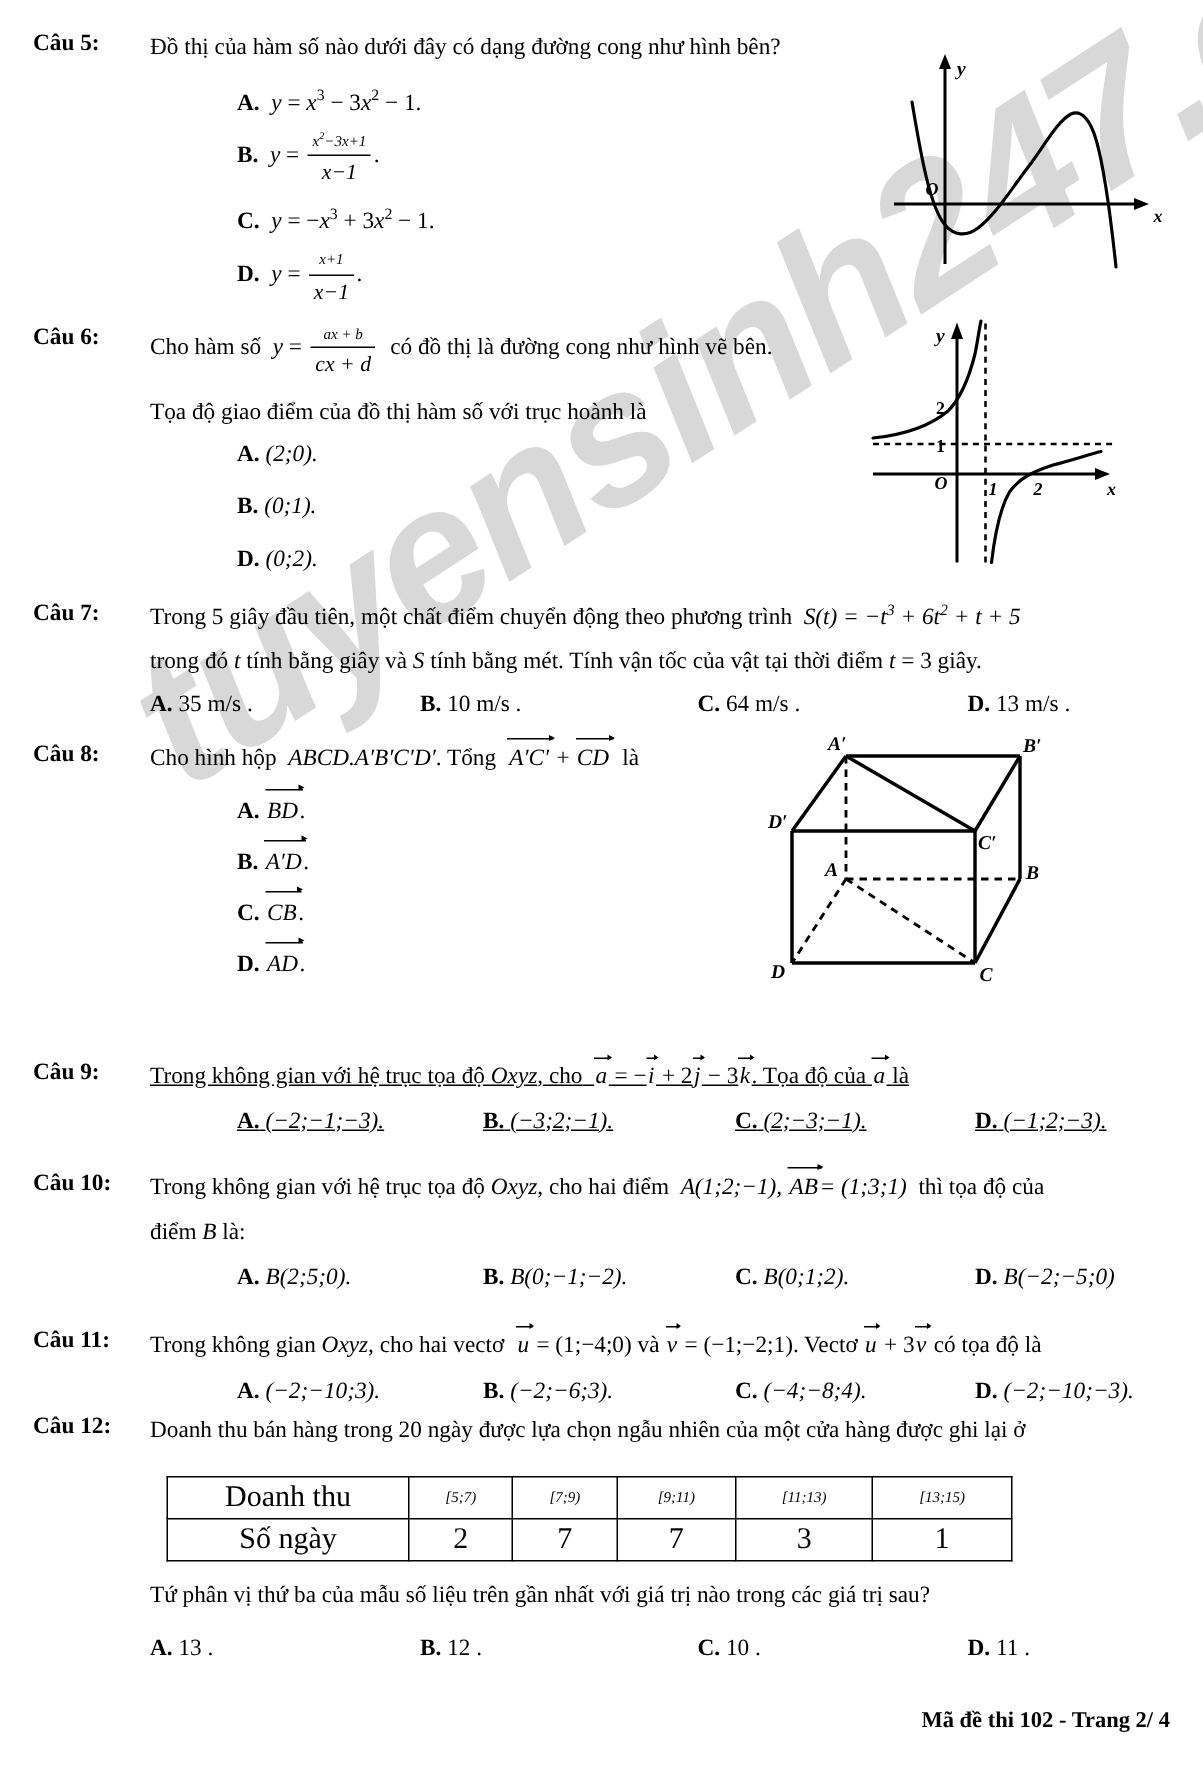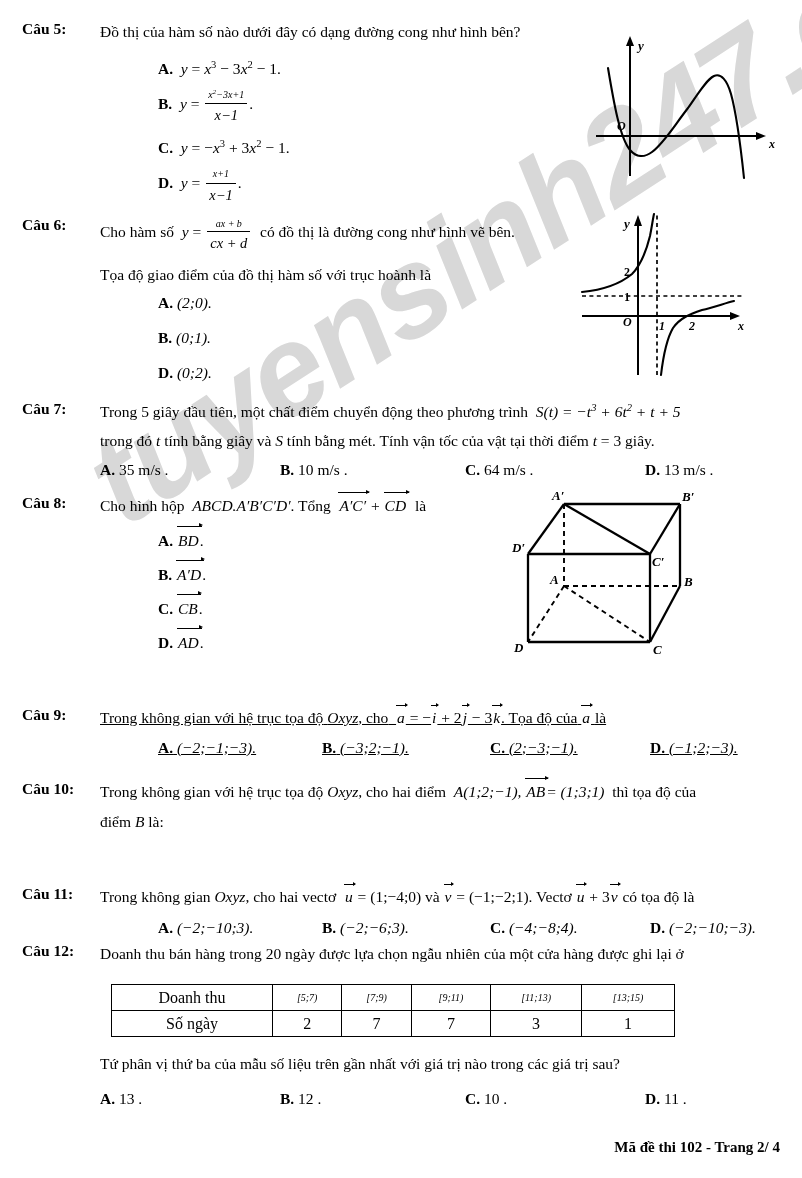--- a/index.html
+++ b/index.html
@@ -57,21 +57,21 @@
   .arrowsm::before{content:"";position:absolute;right:-2px;top:-3.4px;
     border-left:3.4px solid #000;border-top:2.2px solid transparent;border-bottom:2.2px solid transparent;}
 
   
   .fig{position:absolute;z-index:2;}
   .fig svg{display:block;}
 
   
   .datatable{position:absolute;z-index:2;border-collapse:collapse;}
   .datatable td{
-    border:1.6px solid #000;font-size:16px;text-align:center;
+    border:1.6px solid #000;font-size:20px;text-align:center;
     padding:2px 4px;height:21px;font-family:"Liberation Serif",serif;
   }
   .datatable td.hcell{font-size:10px;font-style:italic;}
   .datatable td.label{width:152px;}
 
   .footer{
     position:absolute;right:22px;bottom:22px;font-size:15px;font-weight:bold;z-index:2;
   }
 </style>
 </head>
@@ -319,20 +319,38 @@
         <span>Trong không gian với hệ trục tọa độ</span>
         <span class="mth">Oxyz</span><span>, cho hai điểm</span>
         &nbsp;<span class="mth">A(1;2;−1),</span>
         <span class="vec">AB</span><span class="mth">= (1;3;1)</span>
         &nbsp;<span>thì tọa độ của</span>
       </div>
       <div class="qtext" style="margin-top:6px;">
         <span>điểm</span>
         <span class="mth">B</span>
         <span>là:</span>
+      </div>
+      <div class="optrow" style="margin-top:5px;margin-left:58px;">
+        <div class="cell" style="width:164px;">
+          <b>A.</b>
+          <span style="font-style:italic;">B(2;5;0).</span>
+        </div>
+        <div class="cell" style="width:168px;">
+          <b>B.</b>
+          <span style="font-style:italic;">B(0;−1;−2).</span>
+        </div>
+        <div class="cell" style="width:160px;">
+          <b>C.</b>
+          <span style="font-style:italic;">B(0;1;2).</span>
+        </div>
+        <div class="cell">
+          <b>D.</b>
+          <span style="font-style:italic;">B(−2;−5;0)</span>
+        </div>
       </div>
     </div>
   </div>
 
   <div class="q" style="left:22px;top:885px;width:760px;">
     <div class="qlabel">Câu 11:</div>
     <div class="qbody">
       <div class="qtext">
         <span>Trong không gian</span>
         <span class="mth">Oxyz</span><span>, cho hai vectơ</span>

